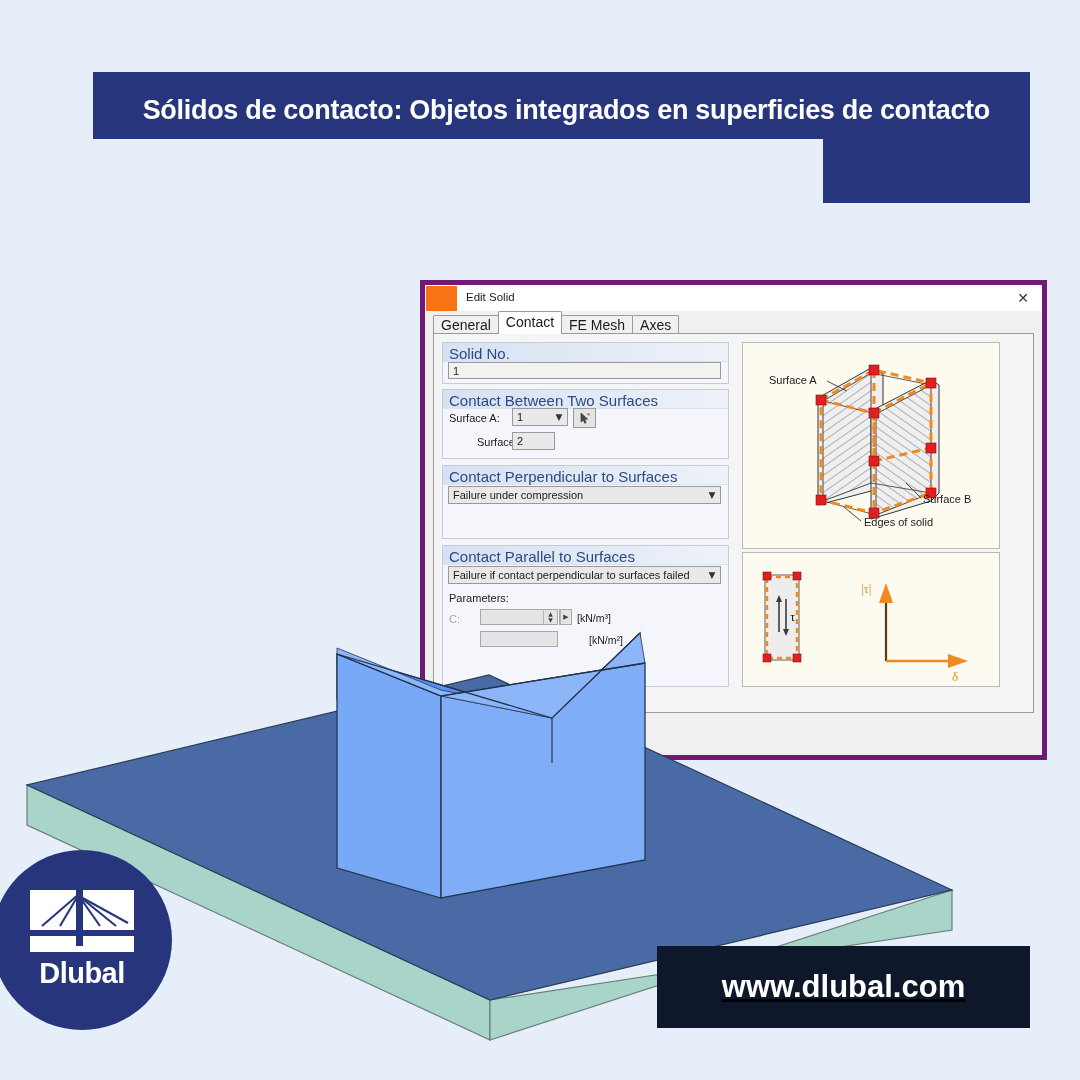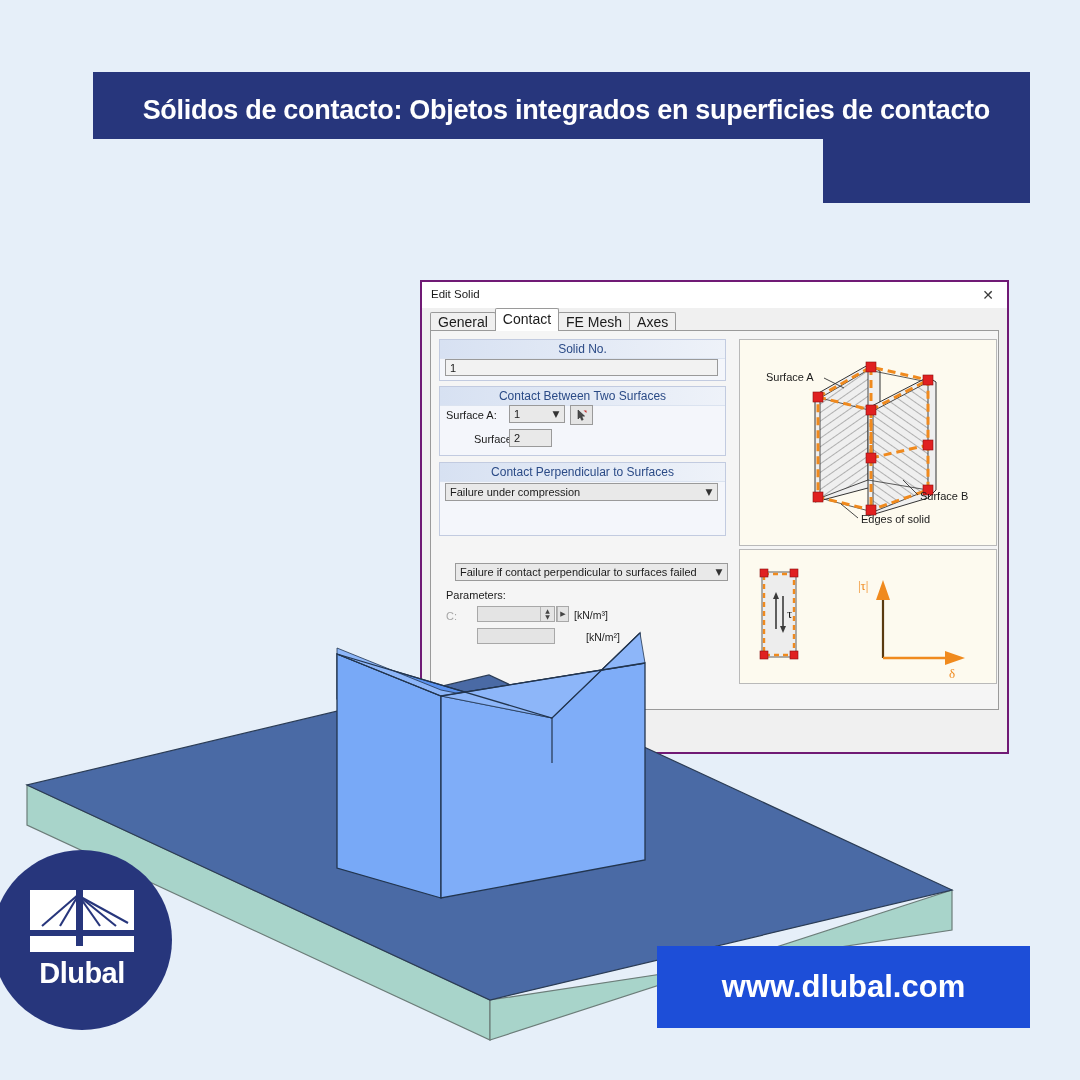--- a/index.html
+++ b/index.html
@@ -33,25 +33,26 @@
     z-index:5;
   }
 
   
   .scene{position:absolute;left:0;top:600px;width:980px;height:480px;z-index:6;}
 
   
   .dialog{
     position:absolute;left:420px;top:280px;width:585px;height:470px;
     background:#f97316;
-    border:2px solid #701a75;
+    border:5px solid #701a75;
     box-shadow:0 0 0 1px #ffffff inset;
     z-index:4;
     font-size:11px;
     color:#1b1b1b;
+    padding-left:32px;
   }
   .dlg-titlebar{
     height:26px;background:#ffffff;position:relative;
     border-bottom:1px solid #ffffff;
   }
   .dlg-title{
     position:absolute;left:9px;top:6px;font-size:11.5px;color:#1b1b1b;
   }
   .dlg-close{
     position:absolute;right:6px;top:3px;width:26px;height:20px;
@@ -76,23 +77,22 @@
     background:#f5f5f5;border:1px solid #9a9a9a;
   }
 
   
   .group{
     position:absolute;background:#f4f6fb;
     border:1px solid #c2cbe0;
   }
   .group-header{
     background:linear-gradient(to right,#d7e1f2,#eef2f9);
-    color:#2a4a86;font-size:12px;padding:2px 6px;height:14px;
+    color:#2a4a86;font-size:15px;padding:2px 6px;height:14px;
     border-bottom:1px solid #dbe3f0;
-    text-align:center;
   }
   .field-label{position:absolute;font-size:11px;color:#1b1b1b;}
   .txtbox{
     position:absolute;background:#e9e9e9;border:1px solid #9a9a9a;
     font-size:11px;color:#1b1b1b;padding:1px 4px;box-sizing:border-box;
     display:flex;align-items:center;
   }
   .txtbox.white{background:#f2f2f2;}
   .combo{
     position:absolute;background:#e9e9e9;border:1px solid #9a9a9a;
@@ -146,22 +146,22 @@
     display:flex;flex-direction:column;align-items:center;justify-content:center;
   }
   .logo-mark{width:104px;height:62px;}
   .logo-word{
     color:#ffffff;font-size:29px;font-weight:bold;margin-top:5px;letter-spacing:-0.5px;
   }
 
   
   .url-banner{
     position:absolute;left:657px;top:946px;width:373px;height:82px;
-    background:#1d4ed8;z-index:20;
-    display:flex;align-items:center;justify-content:center;
+    background:#0f172a;z-index:20;
+    display:flex;align-items:center;justify-content:center;text-decoration:underline;
   }
   .url-text{color:#ffffff;font-size:31px;font-weight:bold;letter-spacing:0px;}
 </style>
 </head>
 <body>
 
 <div class="stage">
 
   <div class="title-band-1"></div>
   <div class="title-band-2"></div>
@@ -231,21 +231,24 @@
         <div class="txtbox" style="left:78px;top:98px;width:43px;height:18px;">2</div>
 
         <div class="group" style="left:8px;top:131px;width:285px;height:72px;">
           <div class="group-header">Contact Perpendicular to Surfaces</div>
         </div>
         <div class="combo" style="left:14px;top:152px;width:273px;height:18px;">
           <span>Failure under compression</span>
           <span class="arrow">▼</span>
         </div>
 
-        <div class="combo" style="left:24px;top:232px;width:273px;height:18px;">
+        <div class="group" style="left:8px;top:211px;width:285px;height:140px;">
+          <div class="group-header">Contact Parallel to Surfaces</div>
+        </div>
+        <div class="combo" style="left:14px;top:232px;width:273px;height:18px;">
           <span>Failure if contact perpendicular to surfaces failed</span>
           <span class="arrow">▼</span>
         </div>
         <div class="field-label" style="left:15px;top:258px;">Parameters:</div>
         <div class="field-label dim" style="left:15px;top:279px;">C:</div>
         <div class="spin" style="left:46px;top:275px;width:78px;height:16px;">
           <span style="padding-left:3px;"></span>
           <span class="sp-up">
               <span>▲</span>
               <span>▼</span>

